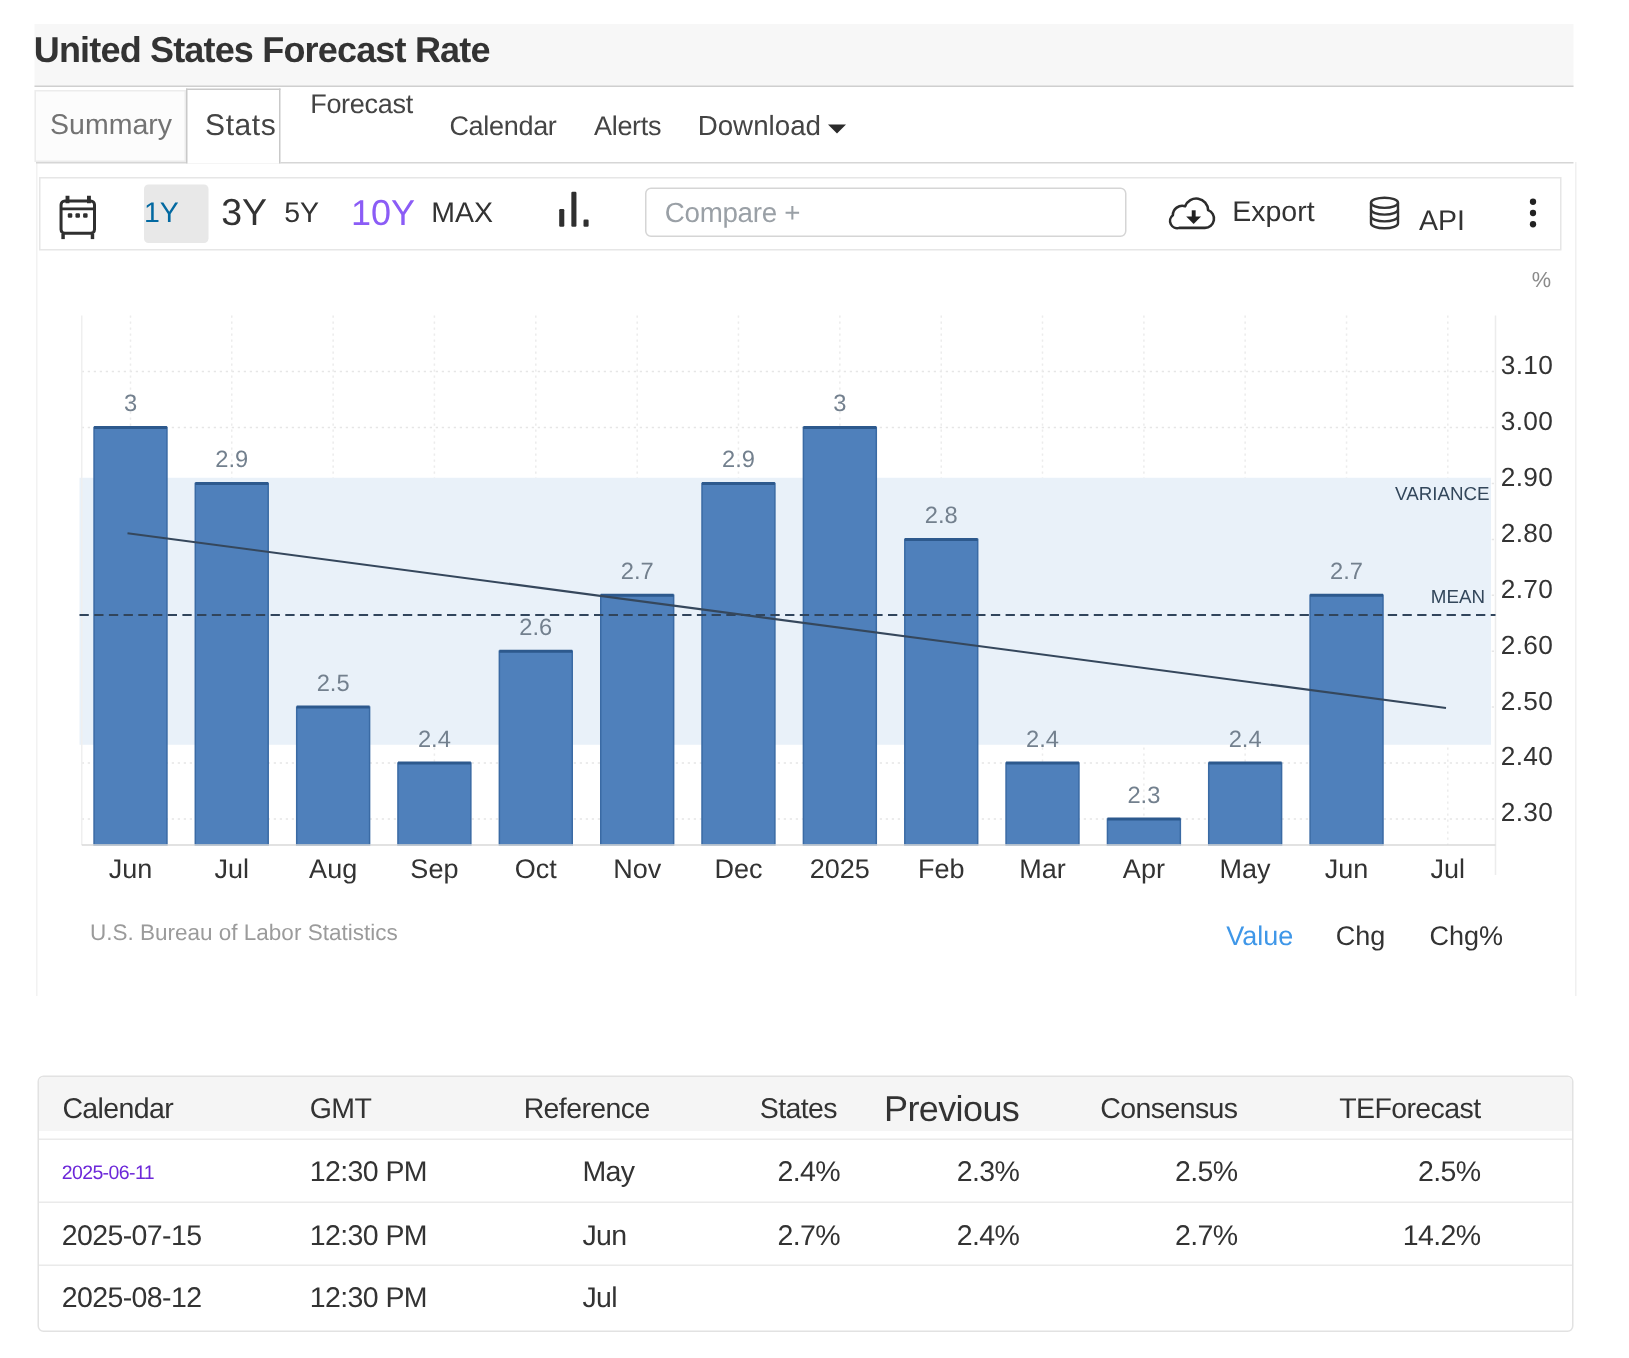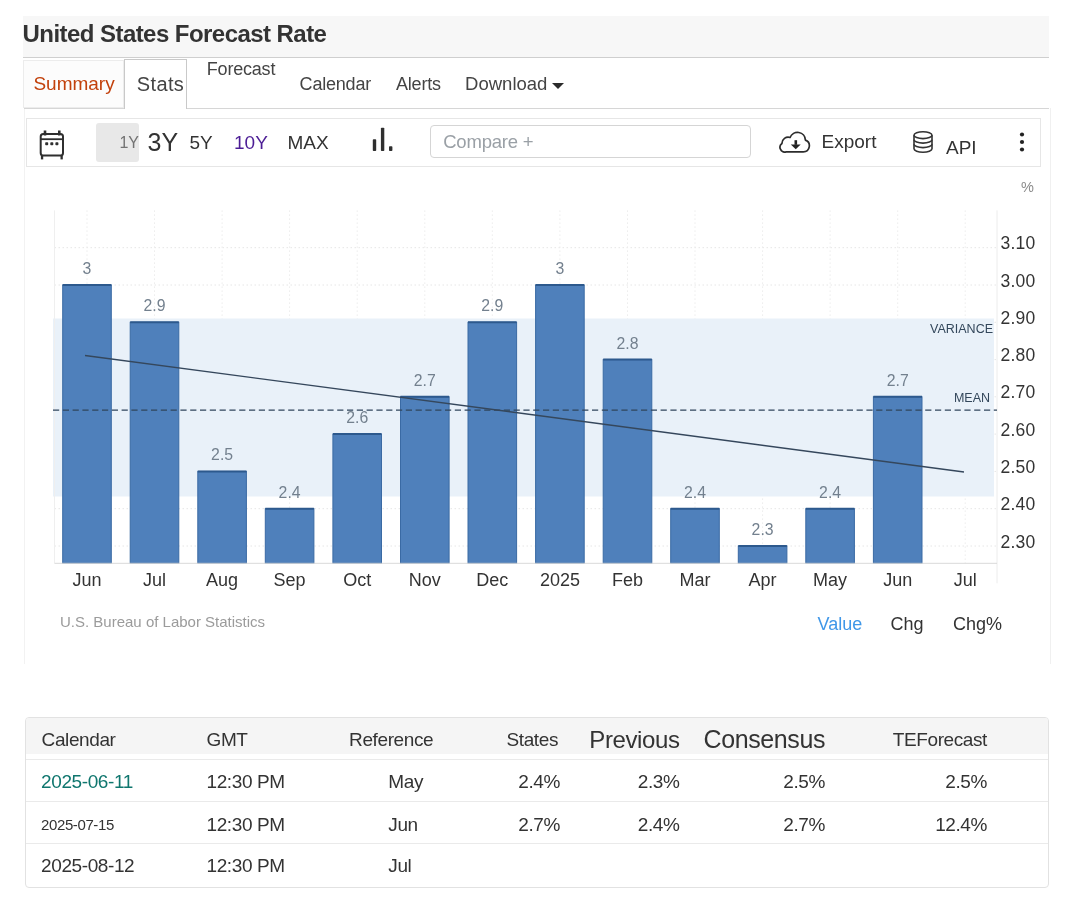--- a/index.html
+++ b/index.html
@@ -8,21 +8,21 @@
 <body>
 
 <div class="abs" style="left:23px;top:16px;width:1026px;height:40.5px;background:#f7f7f7;border-bottom:1px solid #cfcfcf"></div>
 <div class="abs" style="left:22.5px;top:20px;font-size:24px;font-weight:bold;color:#333;letter-spacing:-0.55px">United States Forecast Rate</div>
 
 <div class="abs" style="left:24px;top:108px;width:1024.5px;height:556px;border-left:1px solid #f2f2f2;border-right:1px solid #f0f0f0"></div>
 
 <div class="abs" style="left:24px;top:107.5px;width:1025px;height:1px;background:#d6d6d6"></div>
 <div class="abs" style="left:23px;top:59.5px;width:101px;height:48px;border:1px solid #ececec;background:#fcfcfc;box-sizing:border-box"></div>
 <div class="abs" style="left:124px;top:59px;width:62.5px;height:50px;border:1px solid #c9c9c9;border-bottom:none;background:#fff;box-sizing:border-box"></div>
-<div class="abs" style="left:33.4px;top:59.5px;height:48px;line-height:48px;font-size:19px;letter-spacing:0px;color:#c2410c">Summary</div>
+<div class="abs" style="left:33.4px;top:59.5px;height:48px;line-height:48px;font-size:19px;letter-spacing:0px;color:#737373">Summary</div>
 <div class="abs" style="left:136.7px;top:59.5px;height:48px;line-height:48px;font-size:20px;letter-spacing:0.4px;color:#444">Stats</div>
 <div class="abs" style="left:206.8px;top:45px;height:48px;line-height:48px;font-size:18px;letter-spacing:-0.2px;color:#444">Forecast</div>
 <div class="abs" style="left:299.6px;top:59.5px;height:48px;line-height:48px;font-size:18px;letter-spacing:-0.2px;color:#444">Calendar</div>
 <div class="abs" style="left:396px;top:59.5px;height:48px;line-height:48px;font-size:18px;letter-spacing:-0.2px;color:#444">Alerts</div>
 <div class="abs" style="left:465.1px;top:59.5px;height:48px;line-height:48px;font-size:18.5px;letter-spacing:0px;color:#444">Download</div>
 <div class="abs" style="left:552.4px;top:82.5px;width:0;height:0;border-left:6.3px solid transparent;border-right:6.3px solid transparent;border-top:6.5px solid #2b2b2b"></div>
 
 <div class="abs" style="left:26px;top:118px;width:1015px;height:48.5px;border:1px solid #e6e6e6;box-sizing:border-box"></div>
 <svg width="28" height="34" viewBox="0 0 28 34" style="position:absolute;left:38px;top:128px">
 <g fill="none" stroke="#2f2f2f">
@@ -33,24 +33,24 @@
 </g>
 <g fill="#2f2f2f">
 <rect x="7.2" y="14.2" width="3" height="3" rx="0.8"></rect>
 <rect x="12.3" y="14.2" width="3" height="3" rx="0.8"></rect>
 <rect x="17.4" y="14.2" width="3" height="3" rx="0.8"></rect>
 <rect x="2.9" y="28" width="2.3" height="3.4"></rect>
 <rect x="22.5" y="28" width="2.3" height="3.4"></rect>
 </g>
 </svg>
 <div class="abs" style="left:96px;top:122.5px;width:43px;height:39.5px;background:#e8e8e8;border-radius:3px"></div>
-<div class="abs" style="left:96px;top:122.5px;width:43px;height:39.5px;line-height:39.5px;font-size:16px;color:#737373;text-align:right">1Y</div>
+<div class="abs" style="left:96px;top:122.5px;width:43px;height:39.5px;line-height:39.5px;font-size:19px;color:#0369a1;text-align:left">1Y</div>
 <div class="abs" style="left:147.5px;top:122.5px;height:39.5px;line-height:39.5px;font-size:25px;color:#333">3Y</div>
 <div class="abs" style="left:189.5px;top:122.5px;height:39.5px;line-height:39.5px;font-size:19px;color:#333">5Y</div>
-<div class="abs" style="left:234px;top:122.5px;height:39.5px;line-height:39.5px;font-size:19px;color:#4c1d95">10Y</div>
+<div class="abs" style="left:234px;top:122.5px;height:39.5px;line-height:39.5px;font-size:24px;color:#8b5cf6">10Y</div>
 <div class="abs" style="left:287.5px;top:122.5px;height:39.5px;line-height:39.5px;font-size:19px;color:#333">MAX</div>
 <svg width="24" height="26" viewBox="0 0 24 26" style="position:absolute;left:371px;top:127px">
 <g fill="#2f2f2f">
 <rect x="1.8" y="12.3" width="3.4" height="11.8" rx="0.8"></rect>
 <rect x="9.9" y="0.8" width="3.4" height="23.3" rx="0.8"></rect>
 <rect x="18" y="19.3" width="3.4" height="4.8" rx="0.8"></rect>
 </g>
   </svg>
 <div class="abs" style="left:430px;top:125px;width:321px;height:33px;border:1px solid #d5d5d5;border-radius:4px;box-sizing:border-box"></div>
 <div class="abs" style="left:443.2px;top:125px;height:16px;line-height:33px;font-size:18.5px;letter-spacing:-0.2px;color:#9aa0a6">Compare +</div>
@@ -178,33 +178,33 @@
 <text x="953" y="465.1" font-size="18" fill="#333">Chg%</text>
 </svg>
 
 <div style="position:absolute;left:24.5px;top:716.5px;width:1024px;height:171.5px;border:1px solid #e2e2e2;border-radius:4px;background:#fff;box-sizing:border-box"></div>
 <div style="position:absolute;left:25.5px;top:717.5px;width:1022px;height:36px;background:#f5f5f5;border-radius:3px 3px 0 0"></div>
 <div style="position:absolute;left:41.6px;top:730.3px;line-height:19px;font-size:19px;letter-spacing:-0.4px;color:#333;white-space:nowrap">Calendar</div>
 <div style="position:absolute;left:206.5px;top:730.3px;line-height:19px;font-size:19px;letter-spacing:-0.4px;color:#333;white-space:nowrap">GMT</div>
 <div style="position:absolute;left:349.1px;top:730.3px;line-height:19px;font-size:19px;letter-spacing:-0.4px;color:#333;white-space:nowrap">Reference</div>
 <div style="position:absolute;right:528px;top:730.3px;line-height:19px;font-size:19px;letter-spacing:-0.4px;color:#333;white-space:nowrap">States</div>
 <div style="position:absolute;right:406.5px;top:730.3px;line-height:19px;font-size:24px;letter-spacing:-0.4px;color:#333;white-space:nowrap">Previous</div>
-<div style="position:absolute;right:261px;top:730.3px;line-height:19px;font-size:25px;letter-spacing:-0.4px;color:#333;white-space:nowrap">Consensus</div>
+<div style="position:absolute;right:261px;top:730.3px;line-height:19px;font-size:19px;letter-spacing:-0.4px;color:#333;white-space:nowrap">Consensus</div>
 <div style="position:absolute;right:99px;top:730.3px;line-height:19px;font-size:19px;letter-spacing:-0.4px;color:#333;white-space:nowrap">TEForecast</div>
 <div style="position:absolute;left:25.5px;top:759.0px;width:1022px;height:1px;background:#eaeaea"></div>
-<div style="position:absolute;left:41.1px;top:771.8px;line-height:19px;font-size:19px;letter-spacing:-0.4px;color:#0f766e;white-space:nowrap">2025-06-11</div>
+<div style="position:absolute;left:41.1px;top:771.8px;line-height:19px;font-size:13px;letter-spacing:-0.4px;color:#6d28d9;white-space:nowrap">2025-06-11</div>
 <div style="position:absolute;left:206.5px;top:771.8px;line-height:19px;font-size:19px;letter-spacing:-0.4px;color:#333;white-space:nowrap">12:30 PM</div>
 <div style="position:absolute;left:388.3px;top:771.8px;line-height:19px;font-size:19px;letter-spacing:-0.4px;color:#333;white-space:nowrap">May</div>
 <div style="position:absolute;right:526px;top:771.8px;line-height:19px;font-size:19px;letter-spacing:-0.4px;color:#333;white-space:nowrap">2.4%</div>
 <div style="position:absolute;right:406.5px;top:771.8px;line-height:19px;font-size:19px;letter-spacing:-0.4px;color:#333;white-space:nowrap">2.3%</div>
 <div style="position:absolute;right:261px;top:771.8px;line-height:19px;font-size:19px;letter-spacing:-0.4px;color:#333;white-space:nowrap">2.5%</div>
 <div style="position:absolute;right:99px;top:771.8px;line-height:19px;font-size:19px;letter-spacing:-0.4px;color:#333;white-space:nowrap">2.5%</div>
 <div style="position:absolute;left:25.5px;top:800.7px;width:1022px;height:1px;background:#eaeaea"></div>
-<div style="position:absolute;left:41.1px;top:814.7px;line-height:19px;font-size:15px;letter-spacing:-0.4px;color:#333;white-space:nowrap">2025-07-15</div>
+<div style="position:absolute;left:41.1px;top:814.7px;line-height:19px;font-size:19px;letter-spacing:-0.4px;color:#333;white-space:nowrap">2025-07-15</div>
 <div style="position:absolute;left:206.5px;top:814.7px;line-height:19px;font-size:19px;letter-spacing:-0.4px;color:#333;white-space:nowrap">12:30 PM</div>
 <div style="position:absolute;left:388.3px;top:814.7px;line-height:19px;font-size:19px;letter-spacing:-0.4px;color:#333;white-space:nowrap">Jun</div>
 <div style="position:absolute;right:526px;top:814.7px;line-height:19px;font-size:19px;letter-spacing:-0.4px;color:#333;white-space:nowrap">2.7%</div>
 <div style="position:absolute;right:406.5px;top:814.7px;line-height:19px;font-size:19px;letter-spacing:-0.4px;color:#333;white-space:nowrap">2.4%</div>
 <div style="position:absolute;right:261px;top:814.7px;line-height:19px;font-size:19px;letter-spacing:-0.4px;color:#333;white-space:nowrap">2.7%</div>
-<div style="position:absolute;right:99px;top:814.7px;line-height:19px;font-size:19px;letter-spacing:-0.4px;color:#333;white-space:nowrap">12.4%</div>
+<div style="position:absolute;right:99px;top:814.7px;line-height:19px;font-size:19px;letter-spacing:-0.4px;color:#333;white-space:nowrap">14.2%</div>
 <div style="position:absolute;left:25.5px;top:842.6px;width:1022px;height:1px;background:#eaeaea"></div>
 <div style="position:absolute;left:41.1px;top:855.5px;line-height:19px;font-size:19px;letter-spacing:-0.4px;color:#333;white-space:nowrap">2025-08-12</div>
 <div style="position:absolute;left:206.5px;top:855.5px;line-height:19px;font-size:19px;letter-spacing:-0.4px;color:#333;white-space:nowrap">12:30 PM</div>
 <div style="position:absolute;left:388.3px;top:855.5px;line-height:19px;font-size:19px;letter-spacing:-0.4px;color:#333;white-space:nowrap">Jul</div>
 </body></html>

